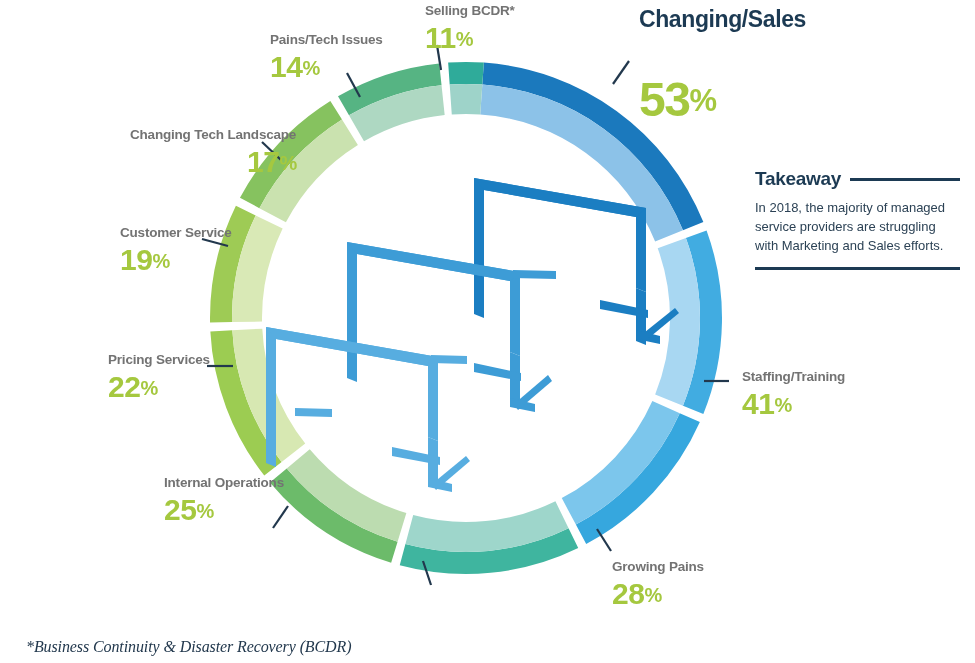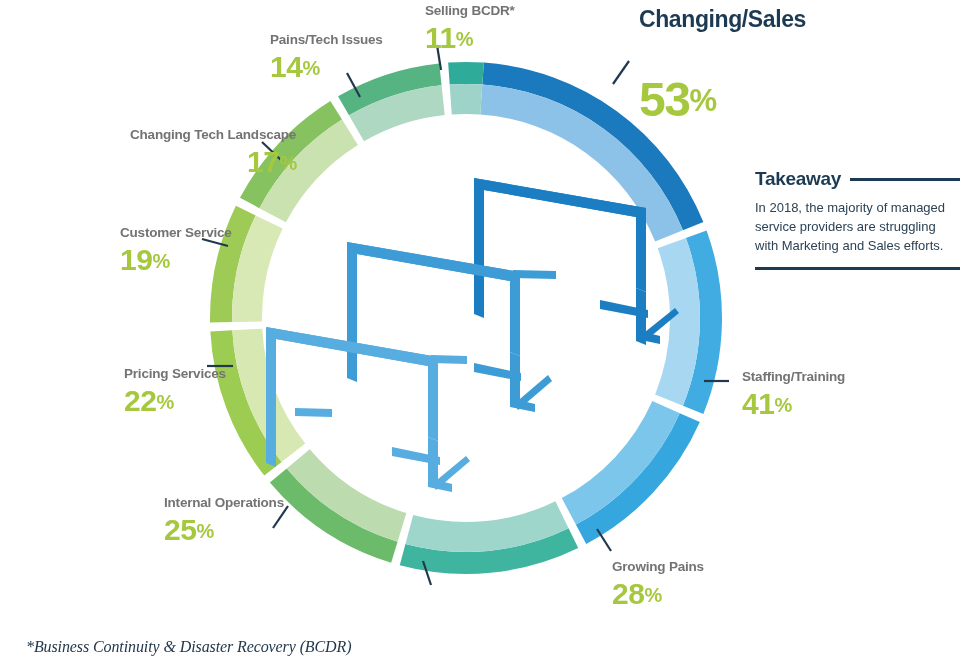--- a/index.html
+++ b/index.html
@@ -189,26 +189,26 @@
   <div class="label" style="left:130px;top:128px;text-align:right;">
     <span class="ltitle">Changing Tech Landscape</span>
     <span class="lval"><span>17</span><span class="pct">%</span></span>
   </div>
 
   <div class="label" style="left:108px;top:226px;margin-left:12px;">
     <span class="ltitle">Customer Service</span>
     <span class="lval"><span>19</span><span class="pct">%</span></span>
   </div>
 
-  <div class="label" style="left:108px;top:367px;margin-left:16px;">
+  <div class="label" style="left:108px;top:353px;">
     <span class="ltitle">Pricing Services</span>
     <span class="lval"><span>22</span><span class="pct">%</span></span>
   </div>
 
-  <div class="label" style="left:164px;top:496px;">
+  <div class="label" style="left:164px;top:476px;">
     <span class="ltitle">Internal Operations</span>
     <span class="lval"><span>25</span><span class="pct">%</span></span>
   </div>
 
 
   <div class="label" style="left:612px;top:560px;">
     <span class="ltitle">Growing Pains</span>
     <span class="lval"><span>28</span><span class="pct">%</span></span>
   </div>
 

